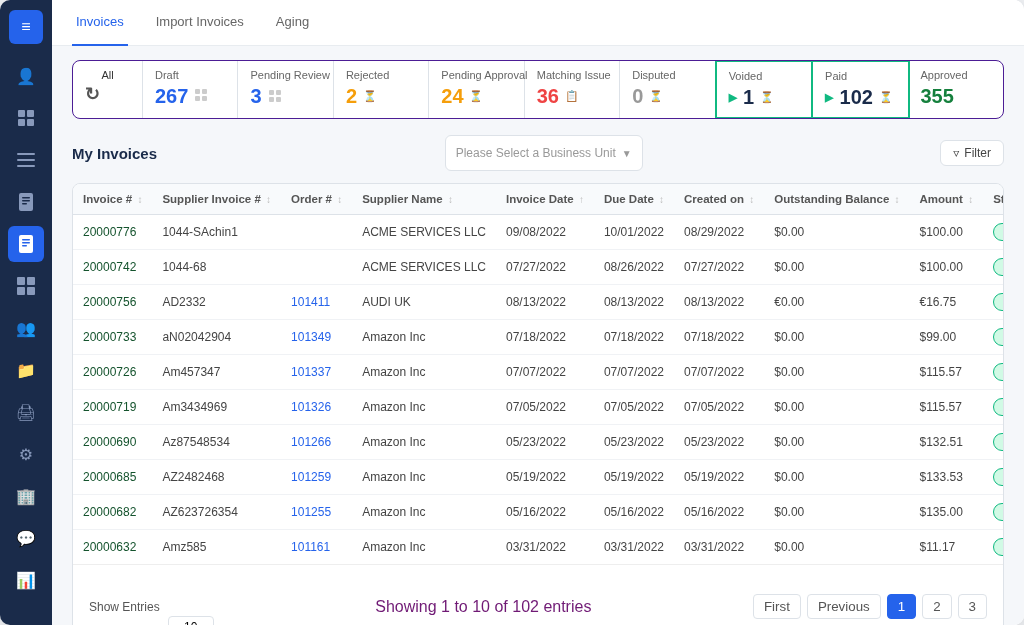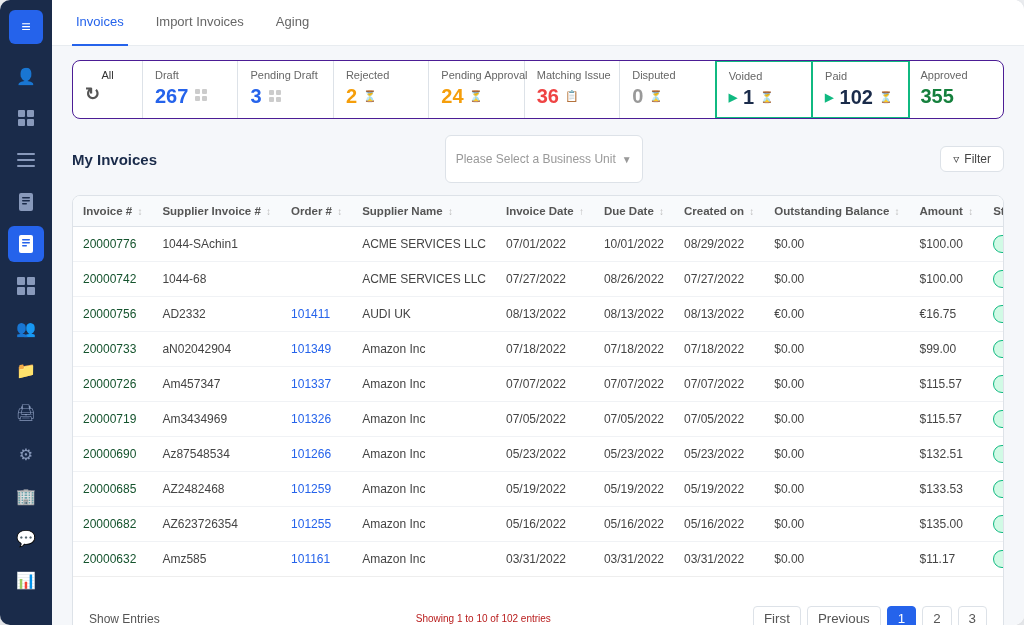--- a/index.html
+++ b/index.html
@@ -35,41 +35,41 @@
     .card-value.red { color: #ef4444; }
     .card-value.gray { color: #999; }
     .card-value.dark { color: #1a2b4a; }
     .card-value.teal { color: #15803d; }
     .card-all { font-size: 11px; color: #333; margin-bottom: 2px; font-weight: 500; }
 
     
     .section-header { display: flex; align-items: center; justify-content: space-between; margin-bottom: 12px; }
     .section-title { font-size: 15px; font-weight: 600; color: #1a2b4a; }
     .section-controls { display: flex; align-items: center; gap: 10px; }
-    .business-unit-select { border: 1px solid #dde2e8; border-radius: 6px; padding: 16px 10px; font-size: 12px; color: #999; background: #fff; cursor: pointer; display: flex; align-items: center; gap: 6px; }
+    .business-unit-select { border: 1px solid #dde2e8; border-radius: 6px; padding: 10px 10px; font-size: 12px; color: #999; background: #fff; cursor: pointer; display: flex; align-items: center; gap: 6px; }
     .filter-btn { border: 1px solid #dde2e8; border-radius: 6px; padding: 5px 12px; font-size: 12px; color: #444; background: #fff; cursor: pointer; display: flex; align-items: center; gap: 5px; }
 
     
     .table-container { background: #fff; border: 1px solid #dde2e8; border-radius: 8px; overflow: hidden; }
     table { width: 100%; border-collapse: collapse; font-size: 12px; }
     thead tr { background: #f8fafc; border-bottom: 1px solid #dde2e8; }
     thead th { padding: 9px 10px; text-align: left; font-weight: 600; color: #555; white-space: nowrap; font-size: 11.5px; }
     thead th .sort-icon { color: #bbb; margin-left: 2px; font-size: 10px; }
     tbody tr { border-bottom: 1px solid #f0f2f5; }
     tbody tr:last-child { border-bottom: none; }
     tbody td { padding: 8px 10px; color: #444; white-space: nowrap; }
     .link-cell { color: #14532d; cursor: pointer; }
     .badge { display: inline-block; padding: 2px 10px; border-radius: 12px; font-size: 11px; font-weight: 500; }
     .badge-paid { background: #d1fae5; color: #10b981; border: 1px solid #10b981; }
 
     
     .table-footer { display: flex; align-items: center; justify-content: space-between; padding: 10px 16px; background: #fff; border-top: 1px solid #eee; }
     .show-entries { display: flex; align-items: center; gap: 8px; font-size: 12px; color: #555; }
     .entries-input { border: 1px solid #dde2e8; border-radius: 4px; width: 46px; padding: 3px 6px; font-size: 12px; text-align: center; margin-top: 41px; }
-    .showing-text { font-size: 10px; color: #b91c1c; }
+    .showing-text { font-size: 16px; color: #701a75; }
     .pagination { display: flex; align-items: center; gap: 6px; font-size: 12px; }
     .page-btn { padding: 4px 10px; border: 1px solid #dde2e8; border-radius: 4px; cursor: pointer; color: #555; background: #fff; }
     .page-btn.active { background: #2563eb; color: #fff; border-color: #2563eb; }
   </style>
 </head>
 <body>
 
 <div class="app-container">
 
   <div class="sidebar">
@@ -151,21 +151,21 @@
                   <rect x="1" y="1" width="5" height="5" rx="1" fill="#ccc"></rect>
                   <rect x="8" y="1" width="5" height="5" rx="1" fill="#ccc"></rect>
                   <rect x="1" y="8" width="5" height="5" rx="1" fill="#ccc"></rect>
                   <rect x="8" y="8" width="5" height="5" rx="1" fill="#ccc"></rect>
                 </svg>
             </span>
           </div>
         </div>
 
         <div class="status-card">
-          <div class="card-label">Pending Draft</div>
+          <div class="card-label">Pending Review</div>
           <div class="card-value blue">
             <span>3</span>
             <span>
               <svg width="14" height="14" viewBox="0 0 14 14">
                   <rect x="1" y="1" width="5" height="5" rx="1" fill="#ccc"></rect>
                   <rect x="8" y="1" width="5" height="5" rx="1" fill="#ccc"></rect>
                   <rect x="1" y="8" width="5" height="5" rx="1" fill="#ccc"></rect>
                   <rect x="8" y="8" width="5" height="5" rx="1" fill="#ccc"></rect>
                 </svg>
             </span>
@@ -260,21 +260,21 @@
               <th>Amount <span class="sort-icon">↕</span></th>
               <th>Status </th>
             </tr>
           </thead>
           <tbody id="table-body">
           <tr>
       <td class="link-cell">20000776</td>
       <td>1044-SAchin1</td>
       <td class="link-cell" style="color:#444"></td>
       <td>ACME SERVICES LLC</td>
-      <td>07/01/2022</td>
+      <td>09/08/2022</td>
       <td>10/01/2022</td>
       <td>08/29/2022</td>
       <td>$0.00</td>
       <td>$100.00</td>
       <td><span class="badge badge-paid">Paid</span></td>
     </tr>
               <tr>
       <td class="link-cell">20000742</td>
       <td>1044-68</td>
       <td class="link-cell" style="color:#444"></td>

